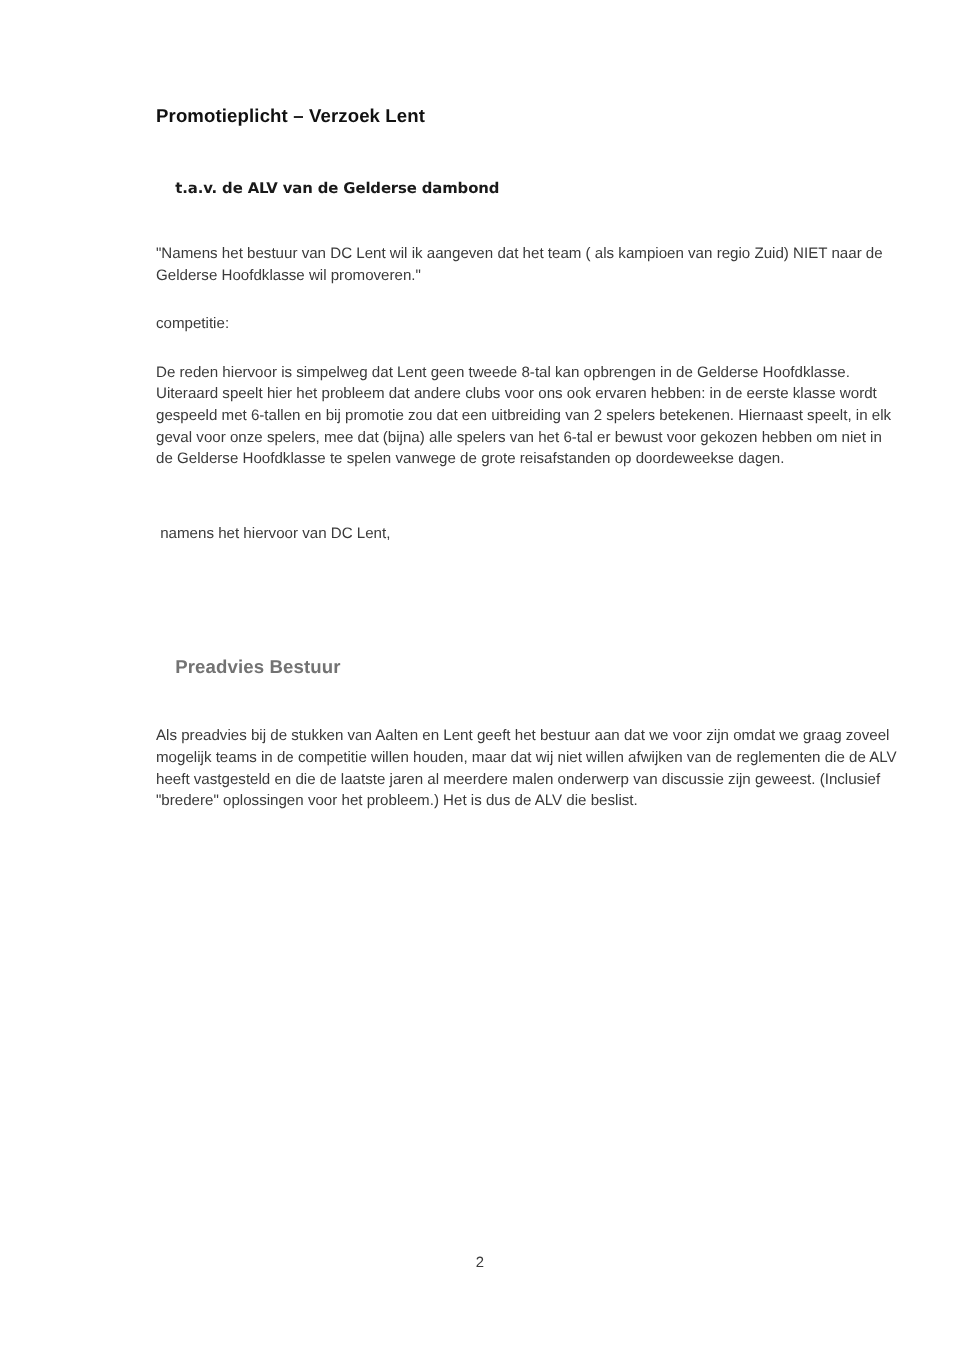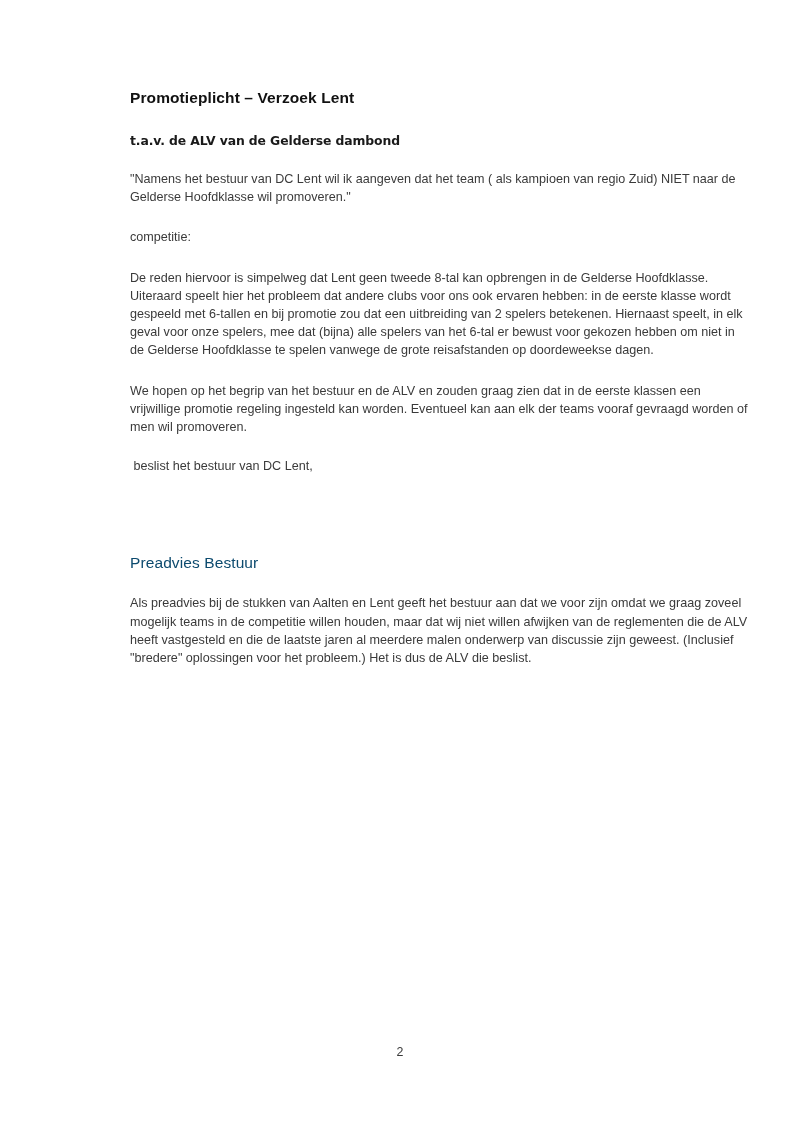--- a/index.html
+++ b/index.html
@@ -38,32 +38,32 @@
     margin: 0;
     padding: 0;
     line-height: 20px;
   }
 
   .doc-subtitle {
     font-family: "DejaVu Sans", sans-serif;
     font-size: 12.4px;
     font-weight: 600;
     color: #1a1a1a;
-    margin: 0;
+    margin: 16px;
     padding: 0;
     line-height: 18px;
     letter-spacing: -0.1px;
   }
 
   .section-title {
     font-family: "Liberation Sans", sans-serif;
     font-size: 15.5px;
-    font-weight: normal;
-    color: #0c4a6e;
-    margin: 0;
+    font-weight: bold;
+    color: #737373;
+    margin: 16px;
     padding: 0;
     line-height: 20px;
     letter-spacing: 0.1px;
   }
 
   
   .para {
     font-family: "Liberation Sans", sans-serif;
     font-size: 12.6px;
     color: #3a3a3a;
@@ -118,25 +118,24 @@
     <div class="sp-quote-to-motivatie"></div>
 
     <p class="para">competitie:</p>
 
     <div class="sp-motivatie-to-reden"></div>
 
     <p class="para">De reden hiervoor is simpelweg dat Lent geen tweede 8-tal kan opbrengen in de Gelderse Hoofdklasse. Uiteraard speelt hier het probleem dat andere clubs voor ons ook ervaren hebben: in de eerste klasse wordt gespeeld met 6-tallen en bij promotie zou dat een uitbreiding van 2 spelers betekenen. Hiernaast speelt, in elk geval voor onze spelers, mee dat (bijna) alle spelers van het 6-tal er bewust voor gekozen hebben om niet in de Gelderse Hoofdklasse te spelen vanwege de grote reisafstanden op doordeweekse dagen.</p>
 
     <div class="sp-reden-to-hopen"></div>
 
-    <p class="para">We hopen op het begrip van het bestuur en de ALV en zouden graag zien dat in de eerste klassen een vrijwillige promotie regeling ingesteld kan worden. Eventueel kan aan elk der teams vooraf gevraagd worden of men wil promoveren.</p>
 
     <div class="sp-hopen-to-namens"></div>
 
-    <p class="para"> beslist het bestuur van DC Lent,</p>
+    <p class="para"> namens het hiervoor van DC Lent,</p>
 
     <div class="sp-namens-to-jos"></div>
 
 
     <div class="sp-jos-to-preadvies"></div>
 
     <h2 class="section-title">Preadvies Bestuur</h2>
 
     <div class="sp-preadvies-to-body"></div>
 

